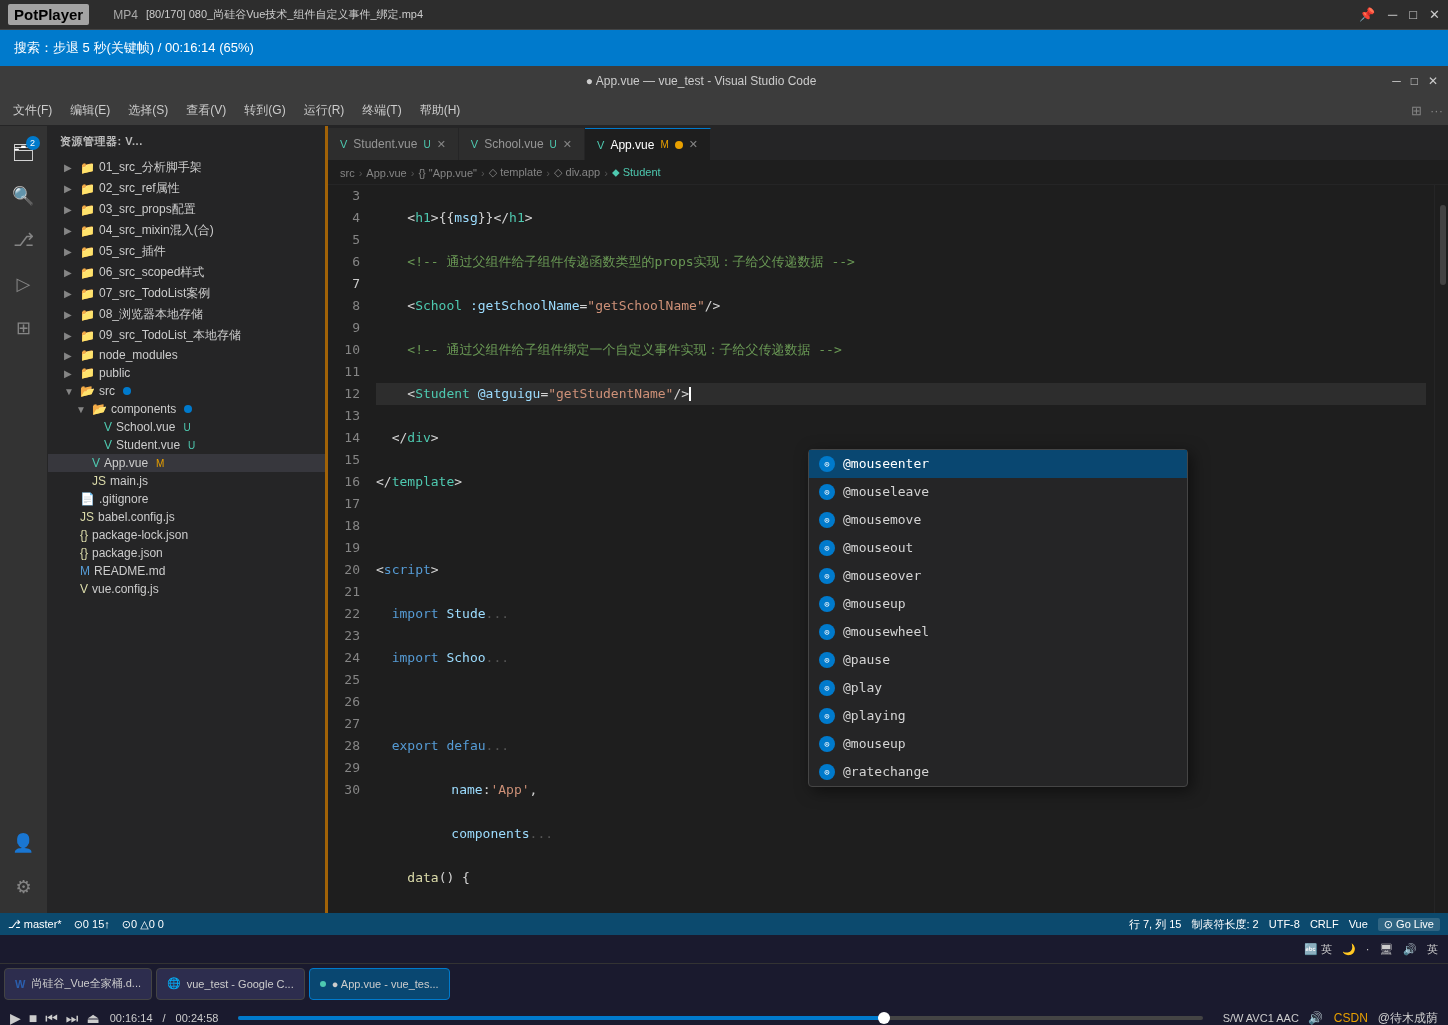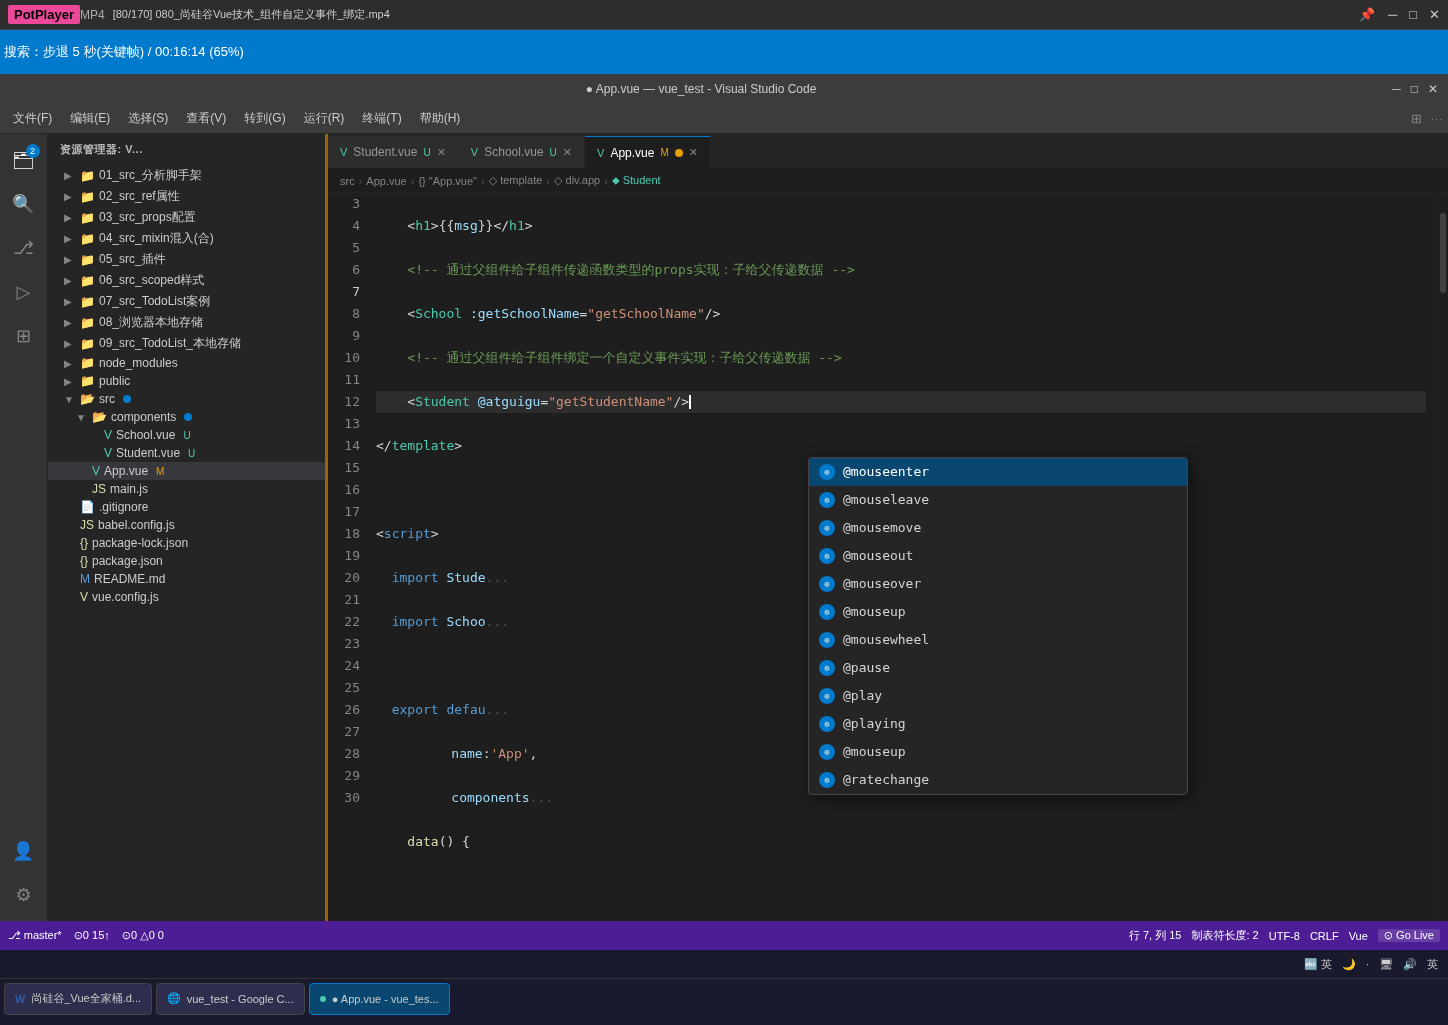--- a/index.html
+++ b/index.html
@@ -10,45 +10,45 @@
       height: 30px;
       background: #2d2d2d;
       display: flex;
       align-items: center;
       padding: 0 8px;
       font-size: 12px;
       color: #ccc;
       border-bottom: 1px solid #444;
     }
     .potplayer-logo {
-      background: #ec4899;
+      background: #a3a3a3;
       color: #000;
       font-weight: bold;
-      font-size: 13px;
+      font-size: 15px;
       padding: 2px 6px;
       border-radius: 2px;
-      margin-right: 0;
+      margin-right: 24px;
     }
     .potplayer-title {
       flex: 1;
       font-size: 11px;
     }
     .potplayer-controls {
       display: flex;
       gap: 12px;
       font-size: 13px;
     }
 
     
     .search-overlay {
-      height: 44px;
+      height: 36px;
       background: #007acc;
       display: flex;
       align-items: center;
-      padding: 0 4px;
+      padding: 0 14px;
       font-size: 13px;
       color: #fff;
     }
 
     
     .vscode-titlebar {
       height: 30px;
       background: #3c3c3c;
       display: flex;
       align-items: center;
@@ -300,22 +300,22 @@
       right: 2px;
       top: 20px;
       width: 6px;
       height: 80px;
       background: #424242;
       border-radius: 3px;
     }
 
     
     .status-bar {
-      height: 29px;
-      background: #4c1d95;
+      height: 22px;
+      background: #0c4a6e;
       display: flex;
       align-items: center;
       padding: 0 8px;
       font-size: 11px;
       color: #fff;
       gap: 12px;
       justify-content: space-between;
     }
     .status-left { display: flex; gap: 12px; align-items: center; }
     .status-right { display: flex; gap: 10px; align-items: center; }
@@ -681,20 +681,21 @@
         <div>29</div>
         <div>30</div>
       </div>
 
       <div class="code-content">
 <span class="line">    <span class="punct">&lt;</span><span class="tag">h1</span><span class="punct">&gt;</span><span class="punct">{{</span><span class="var">msg</span><span class="punct">}}</span><span class="punct">&lt;/</span><span class="tag">h1</span><span class="punct">&gt;</span></span>
 <span class="line">    <span class="comment">&lt;!-- 通过父组件给子组件传递函数类型的props实现：子给父传递数据 --&gt;</span></span>
 <span class="line">    <span class="punct">&lt;</span><span class="tag">School</span> <span class="attr">:getSchoolName</span><span class="punct">=</span><span class="str">"getSchoolName"</span><span class="punct">/&gt;</span></span>
 <span class="line">    <span class="comment">&lt;!-- 通过父组件给子组件绑定一个自定义事件实现：子给父传递数据 --&gt;</span></span>
 <span class="line active-line">    <span class="punct">&lt;</span><span class="tag">Student</span> <span class="attr">@atguigu</span><span class="punct">=</span><span class="str">"getStudentName"</span><span class="punct">/&gt;</span><span class="cursor-block"></span></span>
+<span class="line">  <span class="punct">&lt;/</span><span class="tag">div</span><span class="punct">&gt;</span></span>
 <span class="line"><span class="punct">&lt;/</span><span class="tag">template</span><span class="punct">&gt;</span></span>
 <span class="line"> </span>
 <span class="line"><span class="punct">&lt;</span><span class="kw">script</span><span class="punct">&gt;</span></span>
 <span class="line">  <span class="kw">import</span> <span class="var">Stude</span><span style="color:#555;">...</span></span>
 <span class="line">  <span class="kw">import</span> <span class="var">Schoo</span><span style="color:#555;">...</span></span>
 <span class="line"> </span>
 <span class="line">  <span class="kw">export</span> <span class="kw">defau</span><span style="color:#555;">...</span></span>
 <span class="line">    <span class="prop">name</span><span class="punct">:</span><span class="str">'App'</span><span class="punct">,</span></span>
 <span class="line">    <span class="prop">components</span><span style="color:#555;">...</span></span>
 <span class="line">    <span class="fn">data</span><span class="punct">() {</span></span>

